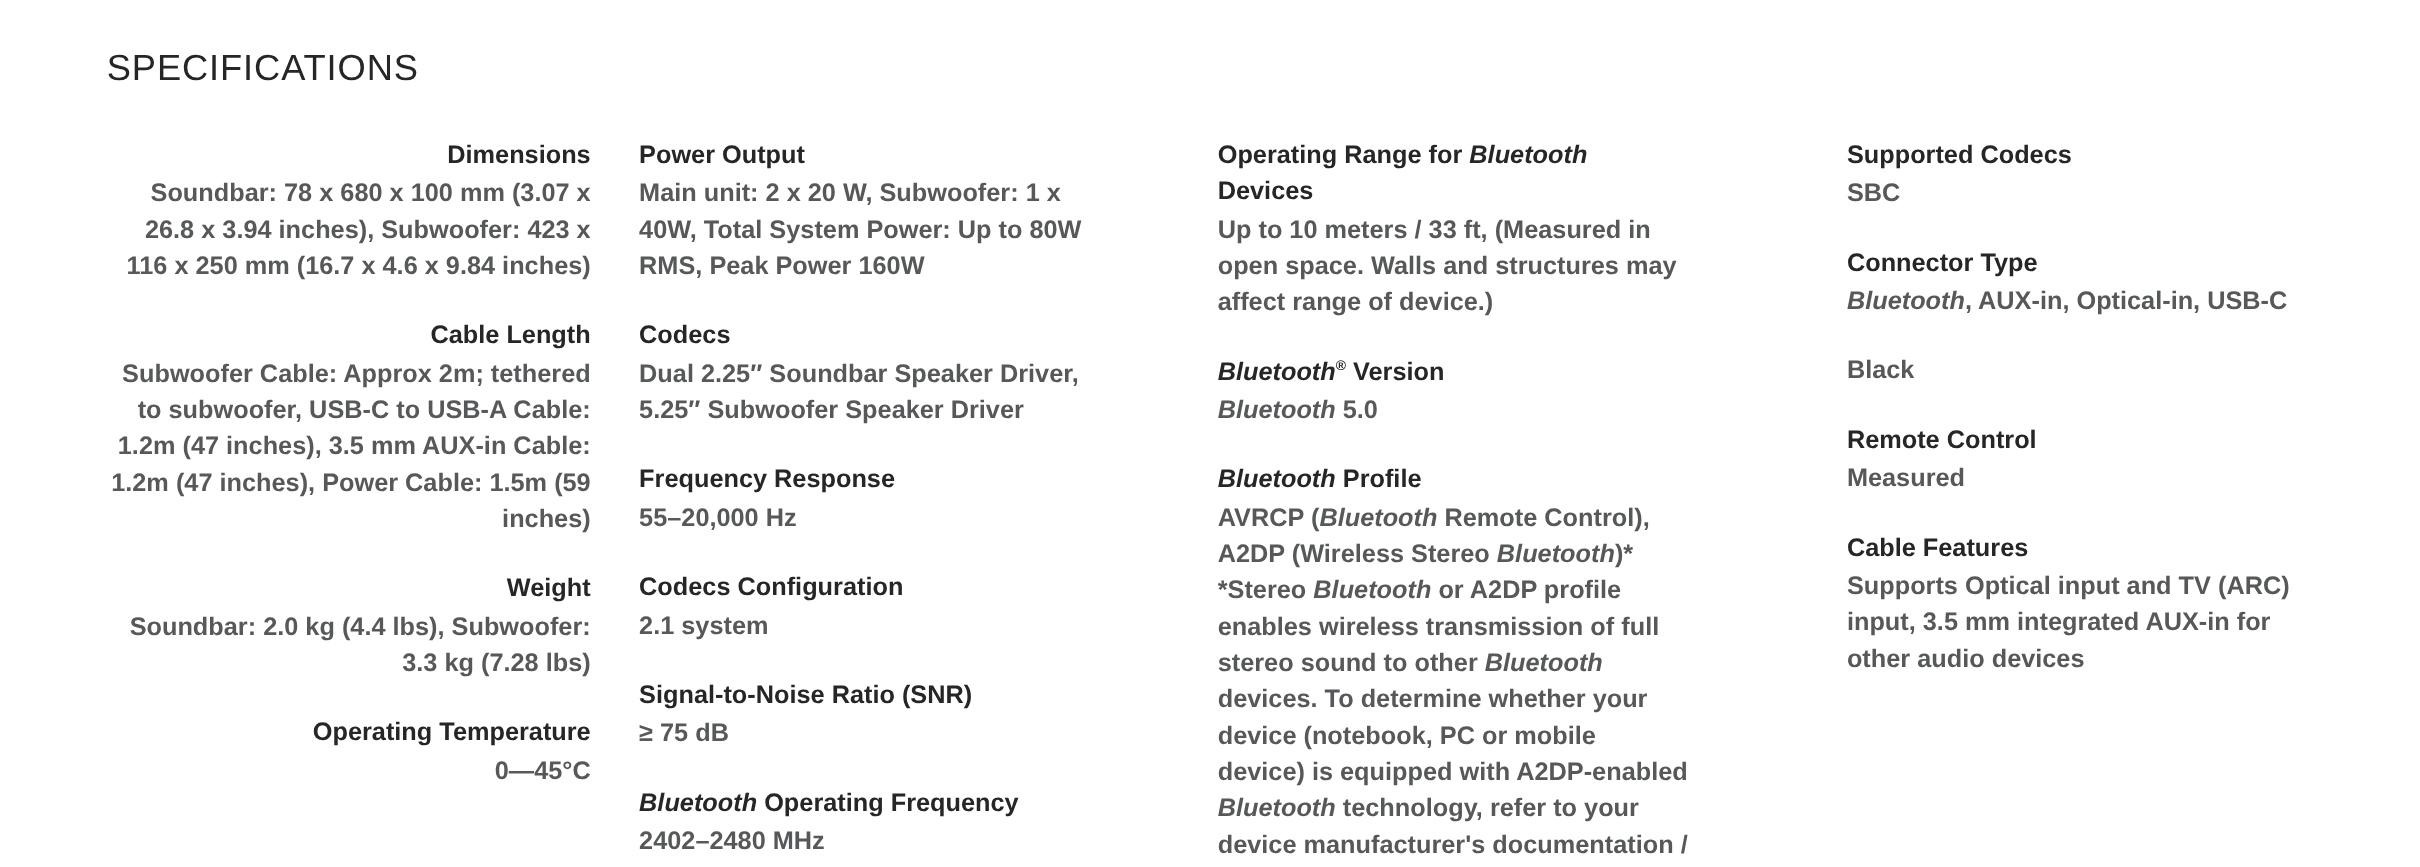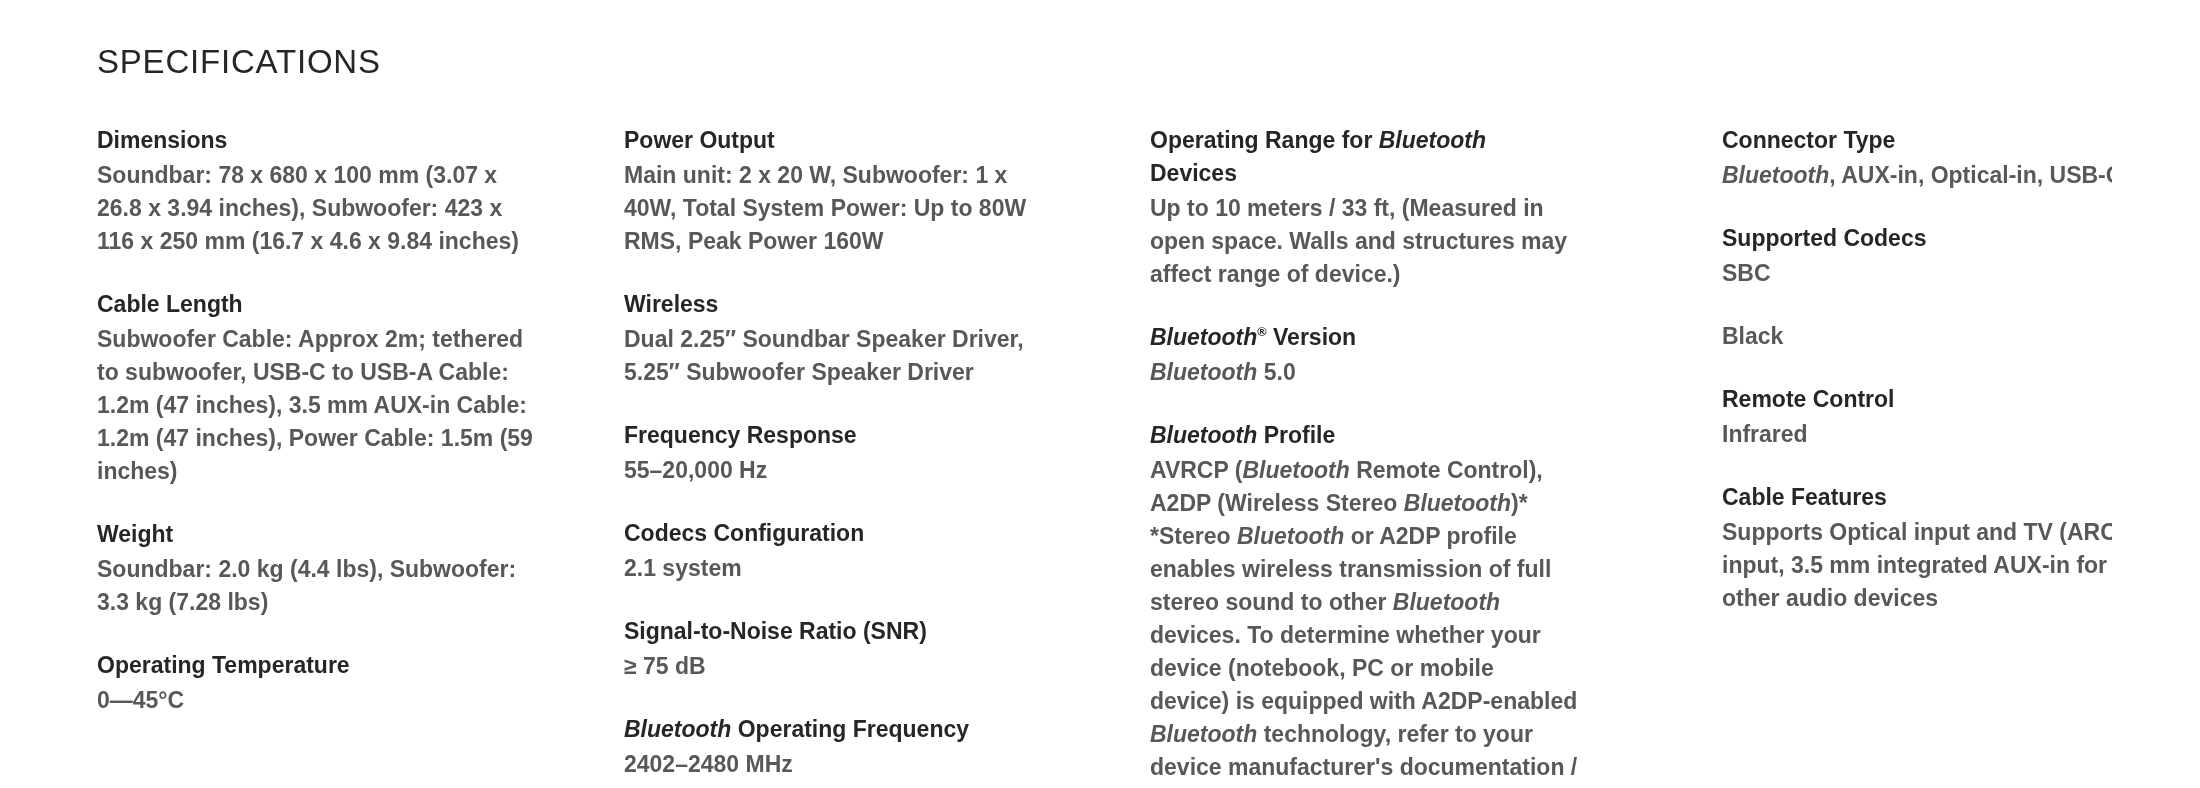--- a/index.html
+++ b/index.html
@@ -26,21 +26,21 @@
     font-size: 33px;
     font-weight: 400;
     letter-spacing: 0.8px;
     color: var(--heading-color);
   }
   .columns {
     display: flex;
     align-items: flex-start;
   }
   .col { flex: 0 0 auto; }
-  .col-0 { width: 440px; margin-right: 87px; }
+  .col-0 { width: 440px; margin-right: 44px; text-align: right; }
   .col-1 { width: 440px; margin-right: 86px; }
   .col-2 { width: 428px; margin-right: 144px; }
   .col-3 { width: 412px; }
   .spec-section { margin: 0 0 30px 0; }
   .spec-section h3 {
     margin: 0 0 2px 0;
     font-size: 23px;
     line-height: 33px;
     font-weight: 700;
     color: var(--heading-color);
@@ -82,21 +82,21 @@
           <h3><span>Operating Temperature</span></h3>
           <p><span>0—45°C</span></p>
         </section>
       </div>
       <div class="col col-1">
         <section class="spec-section">
           <h3><span>Power Output</span></h3>
           <p><span>Main unit: 2 x 20 W, Subwoofer: 1 x 40W, Total System Power: Up to 80W RMS, Peak Power 160W</span></p>
         </section>
         <section class="spec-section">
-          <h3><span>Wireless</span></h3>
+          <h3><span>Codecs</span></h3>
           <p><span>Dual 2.25″ Soundbar Speaker Driver, 5.25″ Subwoofer Speaker Driver</span></p>
         </section>
         <section class="spec-section">
           <h3><span>Frequency Response</span></h3>
           <p><span>55–20,000 Hz</span></p>
         </section>
         <section class="spec-section">
           <h3><span>Codecs Configuration</span></h3>
           <p><span>2.1 system</span></p>
         </section>
@@ -118,33 +118,33 @@
           <h3><em>Bluetooth</em><sup>®</sup><span> Version</span></h3>
           <p><em>Bluetooth</em><span> 5.0</span></p>
         </section>
         <section class="spec-section">
           <h3><em>Bluetooth</em><span> Profile</span></h3>
           <p><span>AVRCP (</span><em>Bluetooth</em><span> Remote Control), A2DP (Wireless Stereo </span><em>Bluetooth</em><span>)*</span><br><span>*Stereo </span><em>Bluetooth</em><span> or A2DP profile enables wireless transmission of full stereo sound to other </span><em>Bluetooth</em><span> devices. To determine whether your device (notebook, PC or mobile device) is equipped with A2DP-enabled </span><em>Bluetooth</em><span> technology, refer to your device manufacturer's documentation / website for more information.</span></p>
         </section>
       </div>
       <div class="col col-3">
         <section class="spec-section">
+          <h3><span>Supported Codecs</span></h3>
+          <p><span>SBC</span></p>
+        </section>
+        <section class="spec-section">
           <h3><span>Connector Type</span></h3>
           <p><em>Bluetooth</em><span>, AUX-in, Optical-in, USB-C</span></p>
-        </section>
-        <section class="spec-section">
-          <h3><span>Supported Codecs</span></h3>
-          <p><span>SBC</span></p>
         </section>
         <section class="spec-section">
           <p><span>Black</span></p>
         </section>
         <section class="spec-section">
           <h3><span>Remote Control</span></h3>
-          <p><span>Infrared</span></p>
+          <p><span>Measured</span></p>
         </section>
         <section class="spec-section">
           <h3><span>Cable Features</span></h3>
           <p><span>Supports Optical input and TV (ARC) input, 3.5 mm integrated AUX-in for other audio devices</span></p>
         </section>
       </div>
     </div>
 </div>
 
 </body></html>

